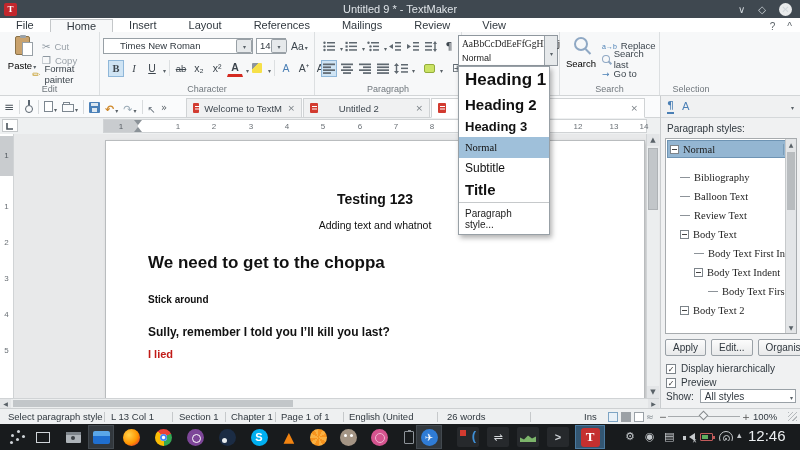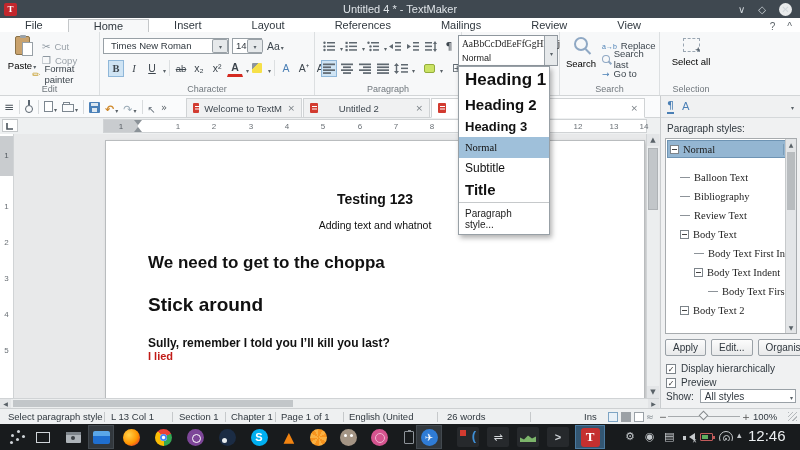--- a/index.html
+++ b/index.html
@@ -9,21 +9,21 @@
 .g{font-family:"DejaVu Sans",sans-serif}
 
 #titlebar{position:absolute;left:0;top:0;width:800px;height:18px;background:#3f4850;display:flex;align-items:center;color:#dfe4e8;font-size:11px}
 #app-badge{width:13px;height:13px;margin:0 6px 0 4px;background:#c2272d;border-radius:2px;color:#fff;font-weight:bold;font-size:9px;display:flex;align-items:center;justify-content:center;font-family:"Liberation Serif",serif}
 #win-title{position:absolute;left:0;right:0;text-align:center;pointer-events:none}
 #win-ctrls{margin-left:auto;display:flex;align-items:center;gap:13px;padding-right:8px;z-index:2}
 #win-ctrls .wc{color:#cfd5da;font-size:10px;cursor:default}
 #wc-close{width:13px;height:13px;background:#e8eaeb;color:#3f4850;border-radius:50%;font-size:8px;display:flex;align-items:center;justify-content:center}
 
 #menubar{position:absolute;left:0;top:18px;width:800px;height:14px;background:#fff;display:flex;align-items:flex-end;font-size:11px;color:#30383f}
-.mitem{padding:0 25px;line-height:13px}
+.mitem{padding:0 16px;line-height:13px}
 .mitem.active{background:#f7f8f9;border:1px solid #c4c7c9;border-bottom:none;line-height:12px}
 #menubar-right{margin-left:auto;display:flex;gap:12px;padding-right:8px;color:#5a6268;font-size:10px}
 
 #ribbon{position:absolute;left:0;top:32px;width:800px;height:64px;background:#f7f8f9;border-bottom:1px solid #d2d5d7;display:flex}
 .rgroup{position:relative;border-right:1px solid #dcdfe1;height:100%}
 .glabel{position:absolute;bottom:1px;left:0;width:100%;text-align:center;font-size:9px;color:#70777d}
 .r1{position:absolute;top:5px;display:flex;align-items:center}
 .r2{position:absolute;top:27px;display:flex;align-items:center}
 .rbtn{height:17px;min-width:16px;display:flex;align-items:center;justify-content:center;font-size:10.5px;color:#3d464e;margin-right:2px;border:1px solid transparent}
 .rbtn.on{background:#cfe4f4;border:1px solid #8fb7d9}
@@ -97,23 +97,23 @@
 
 #docarea{position:absolute;left:0;top:134px;width:659px;height:264px;background:#e8e9ea;overflow:hidden}
 #vruler{position:absolute;left:0;top:0;width:14px;height:100%;background:#fff;border-right:1px solid #d0d3d5}
 #vmargin{position:absolute;left:0;top:2px;width:100%;height:40px;background:#c9cccf;color:#555c62;font-size:8px;text-align:center;line-height:40px}
 .vnum{position:absolute;left:0;width:100%;text-align:center;font-size:8px;color:#6a7076}
 #page{position:absolute;left:105px;top:6px;width:540px;height:500px;background:#fff;border:1px solid #b9bcbe;box-shadow:2px 2px 4px rgba(0,0,0,.18)}
 #pagec{padding:50px 42px 0 42px;color:#111}
 .dc-title{font-size:14px;font-weight:bold;text-align:center}
 .dc-sub{font-size:10.5px;text-align:center;margin-top:12px}
 .dc-h1{font-size:17px;font-weight:bold;margin-top:22px}
-.dc-h2{font-size:19px;font-weight:bold;margin-top:21px}
+.dc-h2{font-size:10px;font-weight:bold;margin-top:21px}
 .dc-h3{font-size:12px;font-weight:bold;margin-top:20px}
-.dc-red{font-size:11px;font-weight:bold;}
+.dc-red{font-size:11px;font-weight:bold;margin-top:9px}
 #vscroll{position:absolute;left:646px;top:0;width:13px;height:100%;background:#eceeef;border-left:1px solid #d0d3d5}
 .sbtn2{position:absolute;left:0;width:100%;height:12px;background:#e3e5e7;color:#5a6268;font-size:7px;text-align:center;line-height:12px;font-family:"DejaVu Sans",sans-serif}
 #vthumb{position:absolute;left:1px;top:14px;width:10px;height:62px;background:#c2c6c9;border:1px solid #aeb2b5}
 #hscroll{position:absolute;left:0;top:398px;width:659px;height:10px;background:#eceeef;border-top:1px solid #d0d3d5}
 .hbtn{position:absolute;top:0;width:11px;height:9px;background:#e3e5e7;color:#5a6268;font-size:6px;text-align:center;line-height:9px;font-family:"DejaVu Sans",sans-serif}
 #hthumb{position:absolute;left:13px;top:1px;width:280px;height:7px;background:#c2c6c9}
 
 #sidebar{position:absolute;left:660px;top:96px;width:140px;height:312px;background:#f0f1f2;border-left:1px solid #c9ccce;font-size:10px;color:#30383f}
 #sbhead{position:absolute;left:0;top:0;width:100%;height:22px;border-bottom:1px solid #d5d8da;display:flex;align-items:center;padding:0 6px;gap:8px}
 .sbico{font-family:"DejaVu Sans",sans-serif;color:#4a7fb5;font-size:11px}
@@ -205,21 +205,21 @@
 #clock{position:absolute;left:748px;top:3px;color:#eceff1;font-size:15px}
 svg{display:block}
 </style>
 </head>
 <body>
 
 <div id="screen">
 
   <div id="titlebar">
     <span id="app-badge">T</span>
-    <span id="win-title">Untitled 4 * - TextMaker</span>
+    <span id="win-title">Untitled 9 * - TextMaker</span>
     <span id="win-ctrls">
       <span class="wc g">∨</span>
       <span class="wc g">◇</span>
       <span class="wc g" id="wc-close">✕</span>
     </span>
   </div>
 
   <div id="menubar">
     <span class="mitem">File</span>
     <span class="mitem active">Home</span>
@@ -254,21 +254,21 @@
         <div class="srow" style="margin-left:-10px">
             <span class="ic ic-fp"></span>
             <span>Format painter</span>
           </div>
       </div>
       <div class="glabel">Edit</div>
     </div>
 
     <div class="rgroup" style="width:215px">
       <div class="r1" style="left:3px">
-        <div class="selbox" style="width:126px;padding-left:7px">
+        <div class="selbox" style="width:150px;padding-left:16px">
           <span>Times New Roman</span>
             <span class="sbtn">
               <span class="dd"></span>
             </span>
         </div>
         <div class="selbox" style="width:30px;margin-left:3px;padding-left:3px">
           <span>14</span>
             <span class="sbtn">
               <span class="dd"></span>
             </span>
@@ -438,24 +438,20 @@
           </div>
         <div class="srow">
             <span class="ic-goto g"></span>
             <span>Go to</span>
           </div>
       </div>
       <div class="glabel">Search</div>
     </div>
 
     <div class="rgroup" style="width:62px;border-right:none">
-      <div style="position:absolute;left:0;top:6px;width:62px;text-align:center">
-        <span class="selico"></span>
-        <div style="font-size:9.5px;line-height:11px">Select all</div>
-      </div>
       <div class="glabel">Selection</div>
     </div>
     <div style="flex:1"></div>
   </div>
 
   <div id="combo">
     <span class="prev">AaBbCcDdEeFfGgHhIiJj</span>
     <span class="val">Normal</span>
     <span class="cbtn">
         <span class="dd"></span>
@@ -572,25 +568,25 @@
     </div>
     <div id="sblabel">Paragraph styles:</div>
     <div id="sblist">
       <div class="lrow sel">
           <span class="mbox"></span>
           <span>Normal</span>
           <span class="dd"></span>
         </div>
       <div class="lrow ind1">
           <span class="dash"></span>
-          <span>Balloon Text</span>
+          <span>Bibliography</span>
         </div>
       <div class="lrow ind1">
           <span class="dash"></span>
-          <span>Bibliography</span>
+          <span>Balloon Text</span>
         </div>
       <div class="lrow ind1">
           <span class="dash"></span>
           <span>Review Text</span>
         </div>
       <div class="lrow ind1">
           <span class="mbox"></span>
           <span>Body Text</span>
         </div>
       <div class="lrow ind2">

